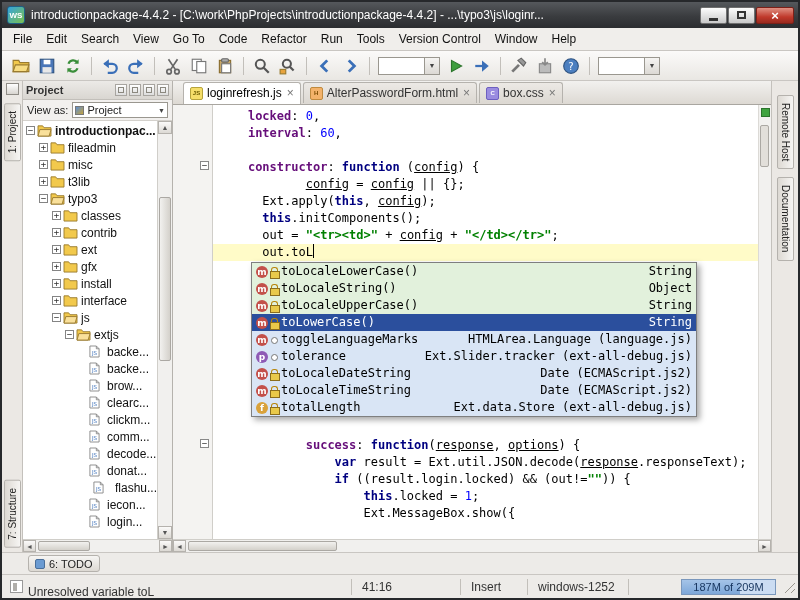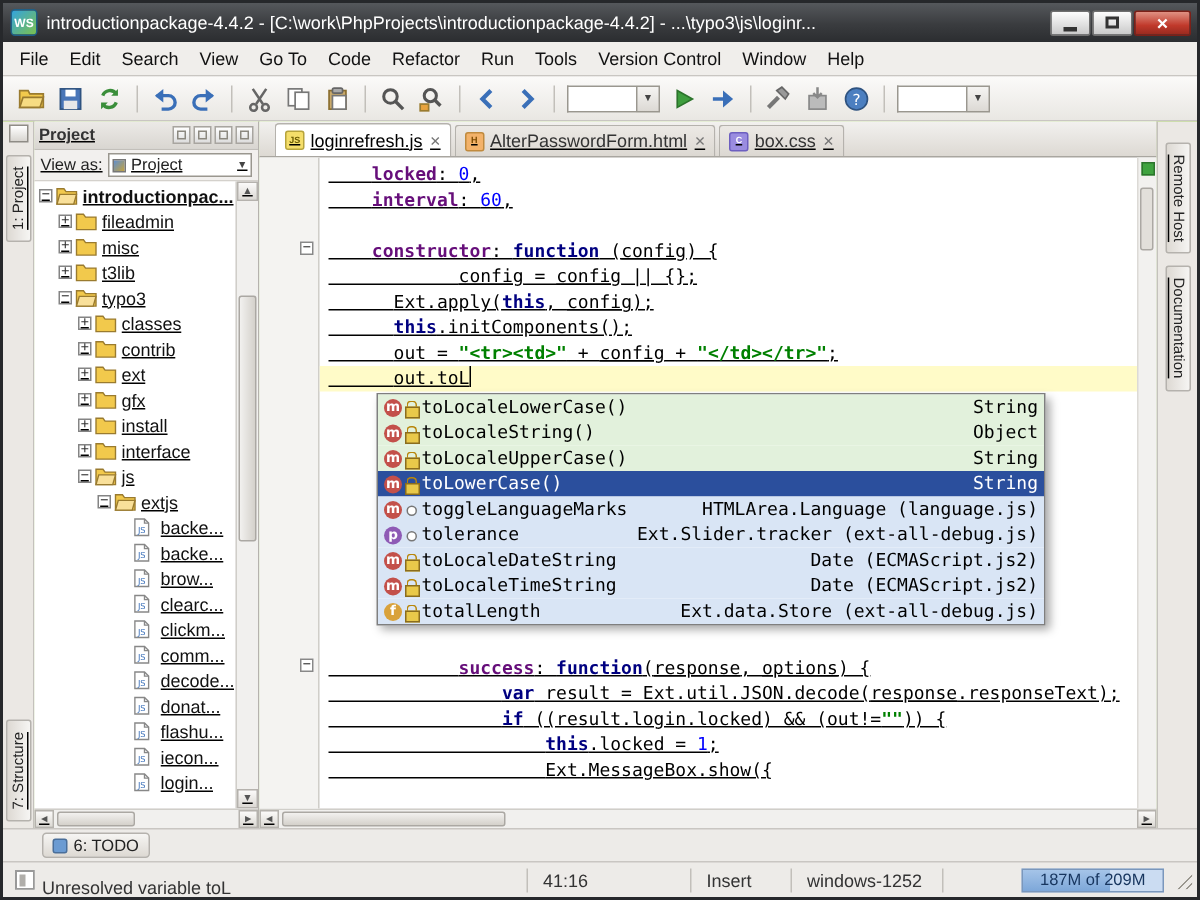--- a/index.html
+++ b/index.html
@@ -28,21 +28,21 @@
     border-bottom:1px solid #c9c6c2;padding-left:6px;}
   .tb-btn{width:24px;height:24px;display:flex;align-items:center;justify-content:center;margin:0 1px;border-radius:3px;}
   .tb-btn svg{display:block;}
   .tb-sep{width:1px;height:18px;background:#c2bfba;margin:0 5px;}
   .tb-combo{display:flex;align-items:center;margin:0 3px;}
   .combo-box{width:46px;height:18px;background:#fff;border:1px solid #9a978f;border-right:none;}
   .combo-arrow{width:16px;height:18px;background:linear-gradient(#f5f4f2,#dcd9d4);border:1px solid #9a978f;
     font-size:7px;display:flex;align-items:center;justify-content:center;color:#444;}
 
   
-  .main{flex:1;display:flex;min-height:0;background:#84cc16;text-decoration:underline;}
+  .main{flex:1;display:flex;min-height:0;background:#4c1d95;}
 
   .lstrip{flex:0 0 21px;background:#ebe8e4;border-right:1px solid #c4c1bc;display:flex;flex-direction:column;align-items:center;padding:2px 0;}
   .stripico{width:13px;height:12px;border:1px solid #8f8c86;background:linear-gradient(#fff,#d8d5d0);margin-bottom:6px;}
   .vtab-left{writing-mode:vertical-rl;transform:rotate(180deg);font-size:10px;color:#222;
     background:linear-gradient(90deg,#f6f5f3,#ddd9d3);border:1px solid #b5b2ad;border-radius:2px;padding:7px 2px;margin:2px 0;}
   .vspacer{flex:1;}
   .rstrip{flex:0 0 27px;background:#ebe8e4;border-left:1px solid #c4c1bc;display:flex;flex-direction:column;align-items:center;padding-top:10px;}
   .vtab-right{writing-mode:vertical-rl;font-size:10px;color:#222;background:linear-gradient(90deg,#ddd9d3,#f6f5f3);
     border:1px solid #b5b2ad;border-radius:2px;padding:7px 2px;margin:4px 0;}
 
@@ -70,21 +70,21 @@
   .vsb .sbtn{height:13px;display:flex;align-items:center;justify-content:center;background:linear-gradient(#fbfaf9,#dcd9d4);border:1px solid #b5b2ad;}
   .vsb .track{flex:1;position:relative;}
   .vsb .thumb{position:absolute;left:1px;right:1px;top:16%;height:42%;background:linear-gradient(90deg,#f2f1ef,#d4d1cb);border:1px solid #aba8a3;border-radius:2px;}
   .hsb{height:13px;flex:0 0 13px;display:flex;background:#f1f0ee;border-top:1px solid #d0cec9;font-size:7px;color:#555;}
   .hsb .sbtn{width:13px;display:flex;align-items:center;justify-content:center;background:linear-gradient(#fbfaf9,#dcd9d4);border:1px solid #b5b2ad;}
   .hsb .track{flex:1;position:relative;}
   .hsb .thumb{position:absolute;top:1px;bottom:1px;left:2px;width:42%;background:linear-gradient(#f2f1ef,#d4d1cb);border:1px solid #aba8a3;border-radius:2px;}
 
   
   .editor{flex:1;display:flex;flex-direction:column;min-width:0;background:#fff;}
-  .tabbar{height:24px;flex:0 0 24px;display:flex;align-items:flex-end;background:linear-gradient(#f2f1ef,#ddd9d3);
+  .tabbar{height:24px;flex:0 0 24px;display:flex;align-items:center;background:linear-gradient(#f2f1ef,#ddd9d3);
     border-bottom:1px solid #a9a6a0;padding:0 0 0 10px;}
   .etab{display:inline-flex;align-items:center;height:21px;padding:0 6px;margin-right:2px;border:1px solid #b5b2ad;border-bottom:none;
     border-radius:3px 3px 0 0;background:linear-gradient(#ece9e5,#dcd8d2);color:#333;font-size:12px;}
   .etab.active{background:#fff;height:22px;color:#000;}
   .ft{width:13px;height:13px;margin-right:4px;font-size:6px;font-weight:bold;display:flex;align-items:center;justify-content:center;border-radius:2px;}
   .ft-js{background:#f5de6a;color:#6b5b00;border:1px solid #b7a43c;}
   .ft-html{background:#f3b26a;color:#7a4a00;border:1px solid #c08a3e;}
   .ft-css{background:#9a8ce0;color:#fff;border:1px solid #6d5fc0;}
   .etab-close{margin-left:5px;color:#777;font-size:12px;line-height:10px;}
   .ebody{flex:1;display:flex;min-height:0;position:relative;}
@@ -542,21 +542,21 @@
               <span class="toggle hidden"></span>
               <span class="ticon">
                 <svg width="11" height="13" viewBox="0 0 12 14">
                   <path d="M1 1h7l3 3v9H1z" fill="#fff" stroke="#888"></path>
                   <path d="M8 1v3h3" fill="none" stroke="#888"></path>
                   <text x="6" y="11" text-anchor="middle" font-size="6" fill="#3a6fb8" font-family="DejaVu Sans">JS</text>
                 </svg>
               </span>
               <span class="tlabel">donat...</span>
             </div>
-            <div class="tree-row" style="padding-left: 55px;">
+            <div class="tree-row" style="padding-left: 55px; justify-content: space-between;">
               <span class="toggle hidden"></span>
               <span class="ticon">
                 <svg width="11" height="13" viewBox="0 0 12 14">
                   <path d="M1 1h7l3 3v9H1z" fill="#fff" stroke="#888"></path>
                   <path d="M8 1v3h3" fill="none" stroke="#888"></path>
                   <text x="6" y="11" text-anchor="middle" font-size="6" fill="#3a6fb8" font-family="DejaVu Sans">JS</text>
                 </svg>
               </span>
               <span class="tlabel">flashu...</span>
             </div>

